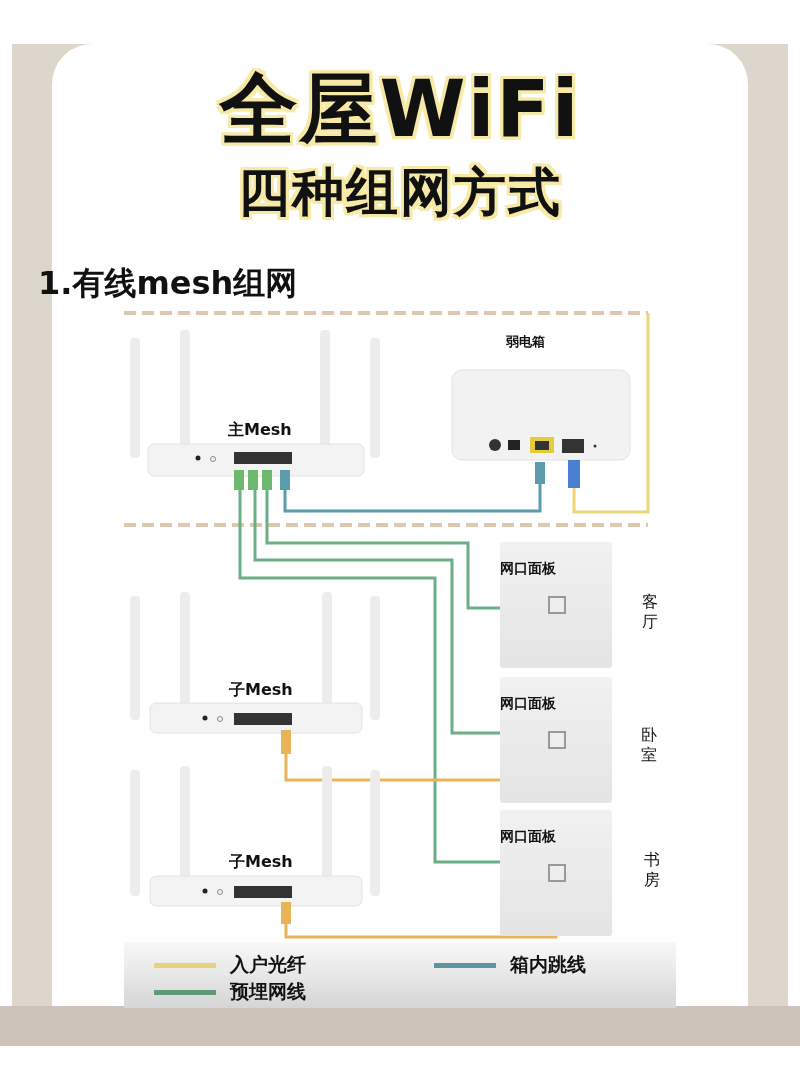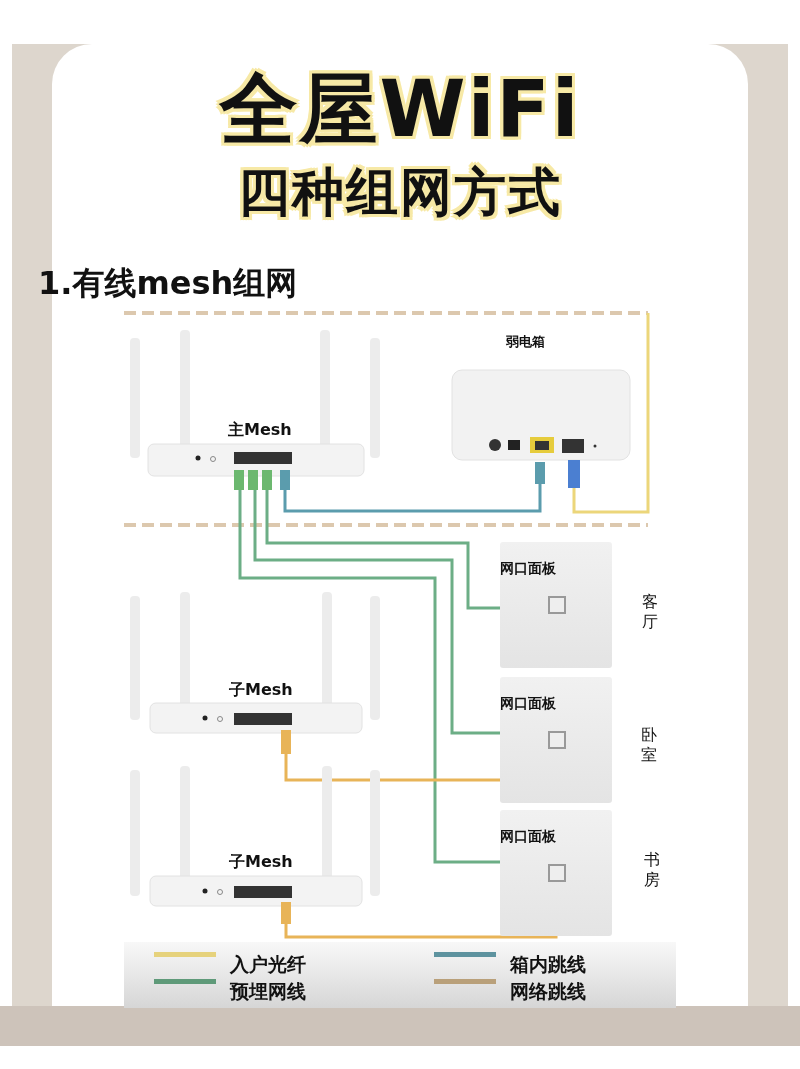--- a/index.html
+++ b/index.html
@@ -12,21 +12,21 @@
   .title1 { top:58px; font-size:78px; letter-spacing:2px; }
   .title2 { top:158px; font-size:52px; letter-spacing:2px; }
   .subtitle { position:absolute; left:38px; top:262px; font-size:32px; font-weight:900; color:#111; }
   svg.diagram { position:absolute; left:0; top:0; }
   .label { position:absolute; font-weight:bold; color:#111; font-size:16px; }
   .room { position:absolute; font-weight:normal; color:#111; font-size:16px; line-height:20px; width:18px;margin-left:12px; }
   .panel { position:absolute; width:112px; height:126px; background:linear-gradient(#f1f1f1,#e4e4e4); border-radius:3px; }
   .panel .ptitle { position:absolute; top:18px; width:100%; text-align:left; font-weight:bold; font-size:14px; color:#111; }
   .panel .port { position:absolute; left:48px; top:54px; width:14px; height:14px; border:2px solid #999; background:#eee; }
   .legend { position:absolute; left:124px; top:942px; width:552px; height:66px; background:linear-gradient(#f8f8f8,#d6d6d6); }
-  .legend-item { position:absolute; display:flex; }
+  .legend-item { position:absolute; display:flex; align-items:center; }
   .legend-line { width:62px; height:5px; margin-right:14px; }
   .legend-text { font-weight:bold; font-size:19px; color:#111; }
 </style>
 </head>
 <body>
 
 <div class="frame"></div>
 <div class="card"></div>
 <div class="bottom-band"></div>
 
@@ -131,17 +131,13 @@
     <span class="legend-text">入户光纤</span>
   </div>
   <div class="legend-item" style="left:30px;top:37px;">
     <div class="legend-line" style="background:#5f9a79;"></div>
     <span class="legend-text">预埋网线</span>
   </div>
   <div class="legend-item" style="left:310px;top:10px;">
     <div class="legend-line" style="background:#5e939f;"></div>
     <span class="legend-text">箱内跳线</span>
   </div>
-  <div class="legend-item" style="left:310px;top:37px;">
-    <div class="legend-line" style="background:#b9a07a;"></div>
-    <span class="legend-text">网络跳线</span>
-  </div>
 </div>
 
 </body></html>

